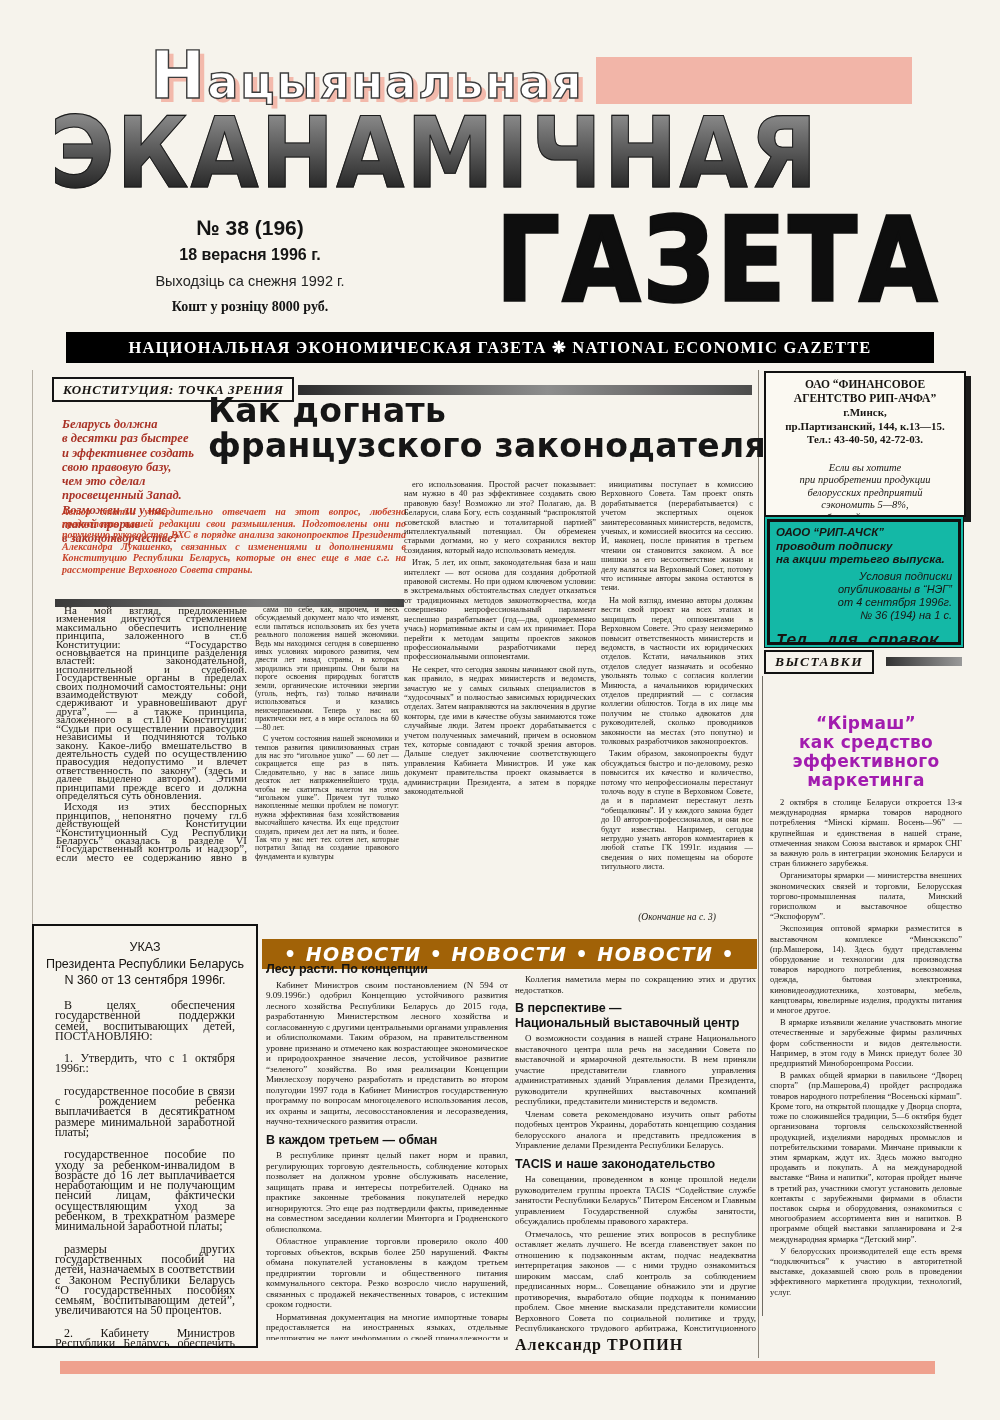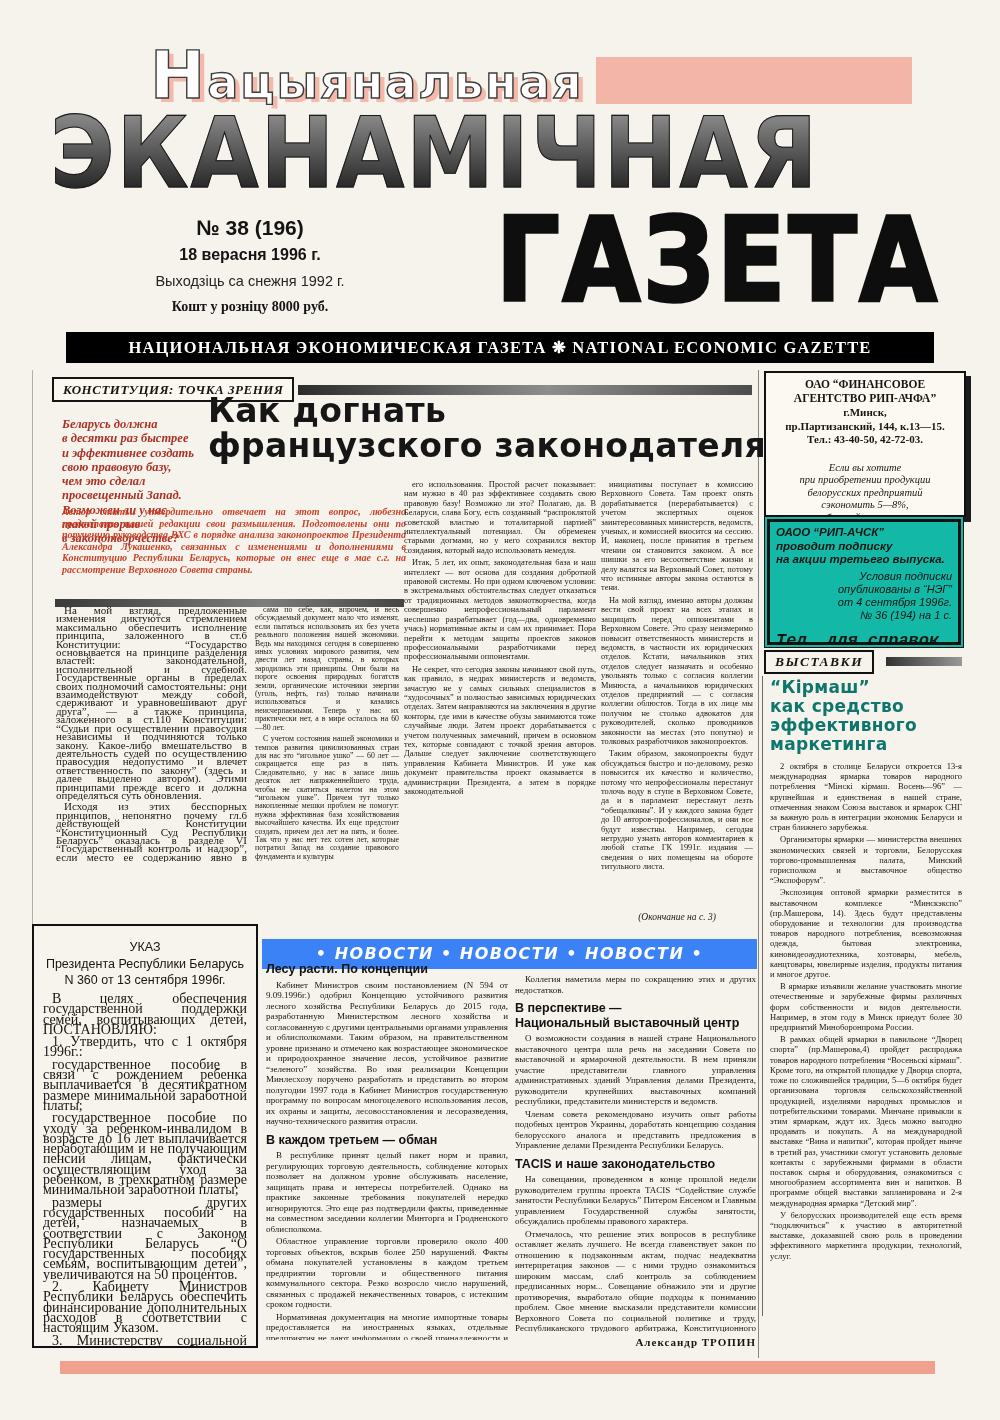--- a/index.html
+++ b/index.html
@@ -73,51 +73,51 @@
   .ad2-l1{font-family:"Liberation Sans",sans-serif;font-weight:700;font-style:italic;font-size:11.5px;line-height:13.5px;}
   .ad2-l2{font-family:"Liberation Sans",sans-serif;font-style:italic;font-size:11px;line-height:13px;text-align:right;margin-top:3px;}
   .ad2-phone{font-family:Liberation Mono, monospace;font-weight:700;font-style:italic;font-size:17px;line-height:14px;margin-top:12px;}
 
   
   .exh-label{left:764px;top:650px;border:2px solid #111;background:#f6f3ec;padding:2px 9px;
     font-family:"Liberation Serif",serif;font-weight:700;font-style:italic;font-size:13.5px;letter-spacing:1.5px;}
   .exh-bar{left:886px;top:657px;width:76px;height:9px;background:linear-gradient(to right,#333,#999);}
   .exh-col{left:770px;top:678px;width:192px;height:637px;overflow:hidden;}
   .exh-head{font-family:"DejaVu Sans",sans-serif;font-weight:700;font-size:17px;line-height:19px;
-    text-align:left;letter-spacing:.3px;margin-bottom:7px;color:#0f766e;}
+    text-align:center;letter-spacing:.3px;margin-bottom:7px;color:#a21caf;margin-top:36px;}
   .exh-body p{margin:0;font-size:8.5px;line-height:10.2px;text-indent:10px;text-align:justify;font-family:"Liberation Serif",serif;}
   .exh-body p + p{margin-top:2px;}
 
   
   .decree{left:32px;top:924px;width:226px;height:424px;border:2px solid #111;background:#f7f4ed;
     box-sizing:border-box;padding:8px 9px 6px;overflow:hidden;}
   .decree-title{font-family:"DejaVu Sans",sans-serif;font-weight:700;font-style:italic;font-size:15px;line-height:17px;
     text-align:center;color:#131313;}
   .decree-type{font-family:"Liberation Sans",sans-serif;font-size:12.5px;line-height:17px;text-align:center;margin-top:5px;}
   .decree-issuer{font-family:"Liberation Sans",sans-serif;font-size:12.5px;line-height:16px;text-align:center;}
   .decree-num{font-family:"Liberation Sans",sans-serif;font-size:12.5px;line-height:16px;text-align:center;margin-bottom:6px;}
-  .decree-body p{margin:0;font-size:14px;line-height:10.3px;text-indent:9px;text-align:justify;}
+  .decree-body p{margin:12px;font-size:12px;line-height:10.3px;text-indent:9px;text-align:justify;}
   .decree-body p + p{margin-top:2px;}
   .decree-sig{margin-top:7px;font-weight:700;font-size:10.5px;}
   .decree-sig .role{display:block;text-align:left;letter-spacing:.4px;}
   .decree-sig .name{display:block;text-align:right;letter-spacing:.8px;}
 
   
-  .news-banner{left:262px;top:939px;width:495px;height:30px;background:#3b82f6;color:#fff;
-    font-family:"DejaVu Sans",sans-serif;font-weight:700;font-style:italic;font-size:16px;line-height:30px;
+  .news-banner{left:262px;top:939px;width:495px;height:30px;background:#a16207;color:#fff;
+    font-family:"DejaVu Sans",sans-serif;font-weight:700;font-style:italic;font-size:19px;line-height:30px;
     text-align:center;letter-spacing:1.5px;}
   .news-col{overflow:hidden;}
   .news-left{left:266px;top:962px;width:242px;height:378px;}
   .news-right{left:515px;top:974px;width:241px;height:358px;}
   .news-h{font-family:"Liberation Sans",sans-serif;font-weight:700;font-size:12.5px;line-height:14.5px;
     margin:6px 0 3px;color:#131313;}
   .news-h:first-child{margin-top:0;}
   .news-body p{margin:0;font-size:9px;line-height:10.5px;text-indent:10px;text-align:justify;}
   .news-body p + p{margin-top:2px;}
-  .news-byline{left:515px;top:1336px;width:241px;text-align:right;font-weight:700;font-size:11px;letter-spacing:1px;}
+  .news-byline{left:515px;top:1336px;width:241px;font-weight:700;font-size:16px;letter-spacing:1px;}
 </style>
 </head>
 <body>
 
 <div class="page">
 
   <div class="abs pink-band"></div>
   <div class="abs pretitle">Нацыянальная</div>
   <div class="abs title1">ЭКАНАМІЧНАЯ</div>
   <div class="abs title2">ГАЗЕТА</div>

